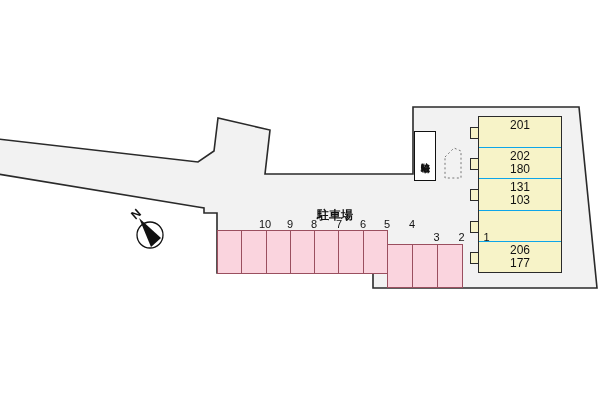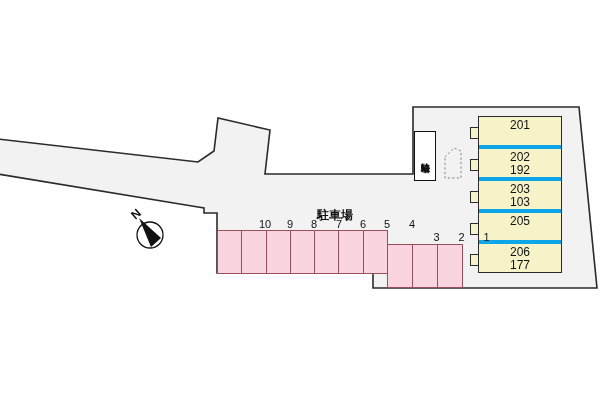--- a/index.html
+++ b/index.html
@@ -8,21 +8,21 @@
     font-family:"Liberation Sans","DejaVu Sans",sans-serif;overflow:hidden;
   }
   .layer{position:absolute;left:0;top:0;width:600px;height:400px;}
   
   .bldg{
     position:absolute;left:478px;top:116px;width:84px;height:157px;
     background:#f7f3c8;border:1.5px solid #2a2a2a;box-sizing:border-box;
     display:flex;flex-direction:column;z-index:2;
   }
   .unit{
-    flex:1;position:relative;border-top:4px solid #0ea5e9;
+    flex:1;position:relative;border-top:1px solid #0ea5e9;
     text-align:center;color:#111;font-size:12px;line-height:13px;padding-top:2px;
   }
   .unit:first-child{border-top:none;}
   .notch{
     position:absolute;left:-9px;top:10px;width:8px;height:12px;
     background:#f7f3c8;border:1px solid #2a2a2a;border-right:none;box-sizing:border-box;
   }
   
   .bike{
     position:absolute;left:414px;top:131px;width:22px;height:50px;
@@ -68,30 +68,29 @@
   </svg>
 
   <div class="bldg">
     <div class="unit">
       <div class="notch"></div>
       <div>201</div>
     </div>
     <div class="unit">
       <div class="notch"></div>
       <div>202</div>
-      <div>192</div>
+      <div>180</div>
     </div>
     <div class="unit">
       <div class="notch"></div>
-      <div>203</div>
+      <div>131</div>
       <div>103</div>
     </div>
     <div class="unit">
       <div class="notch"></div>
-      <div>205</div>
     </div>
     <div class="unit">
       <div class="notch"></div>
       <div>206</div>
       <div>177</div>
     </div>
   </div>
 
   <div class="bike">
     <span>駐輪場</span>

